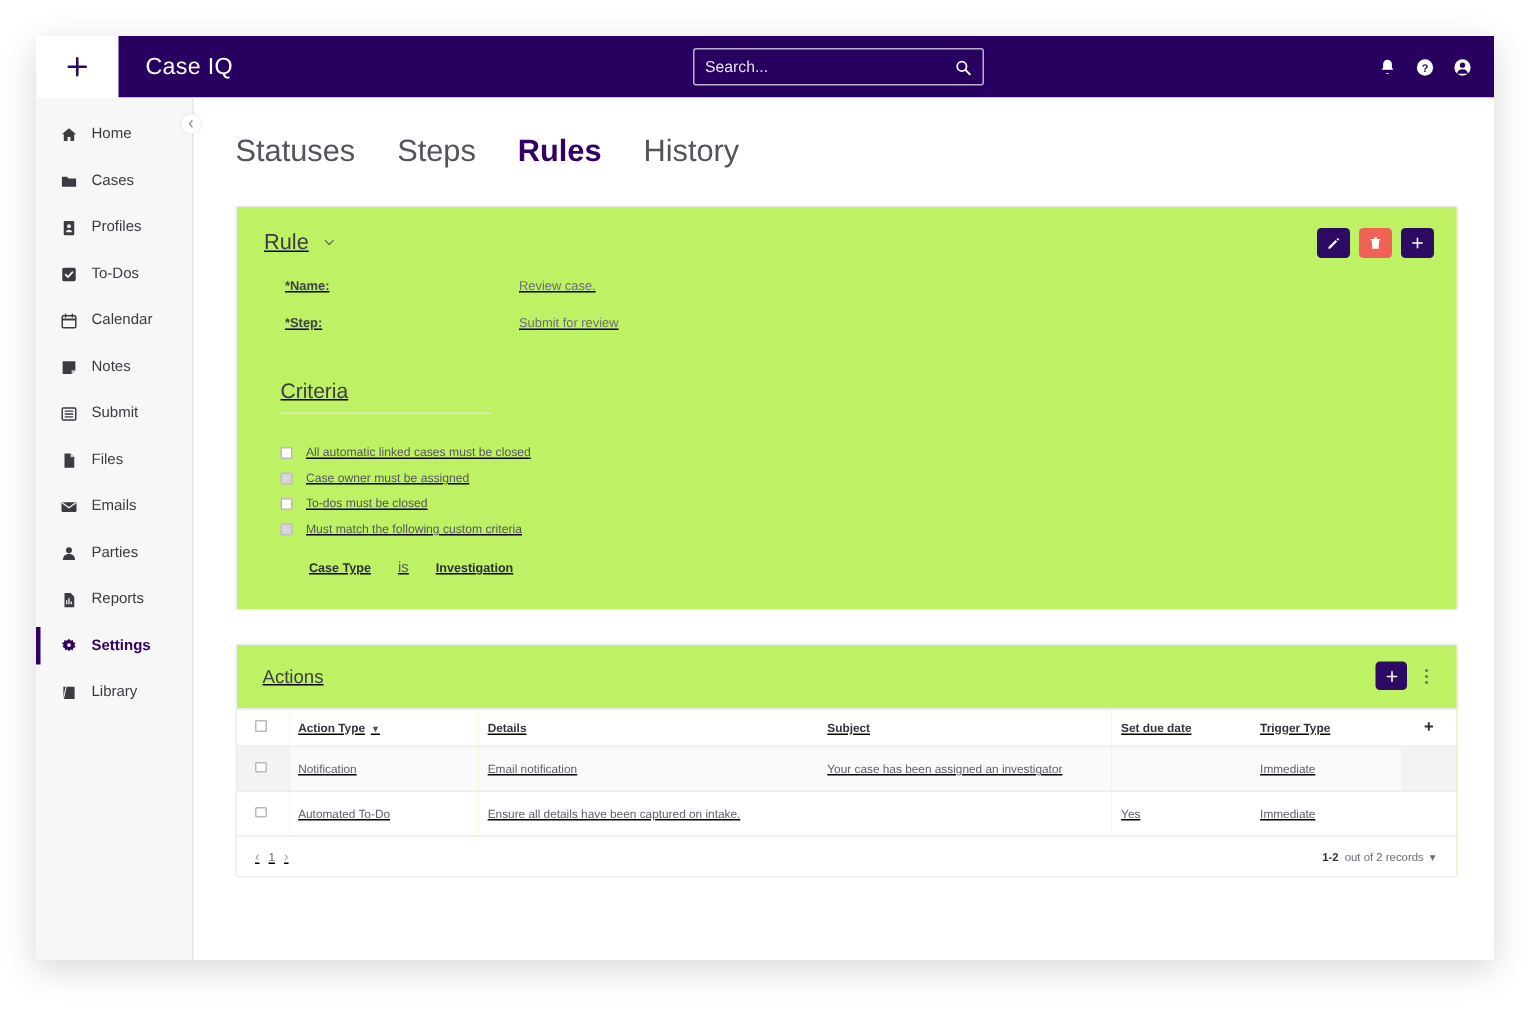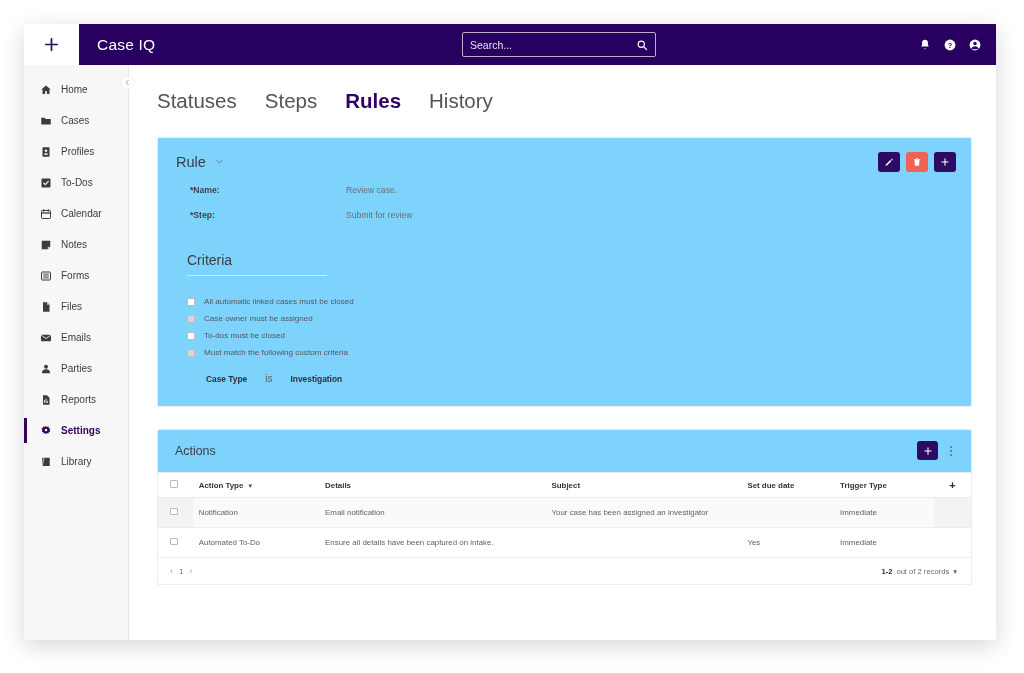--- a/index.html
+++ b/index.html
@@ -124,24 +124,25 @@
   .tabs { display: flex; align-items: baseline; gap: 28px; margin-bottom: 24px; }
   .tab {
     font-size: 20.5px;
     color: #53535c;
     cursor: pointer;
     font-weight: 400;
   }
   .tab.active { color: #330066; font-weight: bold; }
 
   .card {
-    background: #7dd3fc;
+    background: #bef264;
     border: 1px solid #ededef;
     border-radius: 2px;
     position: relative;
+    text-decoration: underline;
   }
 
   
   .rule-card { padding: 16px 18px 22px 18px; }
   .rule-head { display: flex; align-items: center; gap: 9px; }
   .rule-title { font-size: 14.5px; color: #3c3c44; }
   .chev-down { font-size: 9px; color: #70707a; cursor: pointer; }
   .rule-btns {
     position: absolute; right: 15px; top: 14px;
     display: flex; gap: 6px;
@@ -381,21 +382,21 @@
         <span>Notes</span>
       </div>
 
       <div class="nav-item">
         <span class="nicon">
           <svg viewBox="0 0 24 24" width="12" height="12">
             <rect x="3" y="4" width="18" height="16" rx="1.4" fill="none" stroke="#3b3b42" stroke-width="2"></rect>
             <path d="M7 8.2h10M7 12h10M7 15.8h10" stroke="#3b3b42" stroke-width="1.8" stroke-linecap="round"></path>
           </svg>
         </span>
-        <span>Forms</span>
+        <span>Submit</span>
       </div>
 
       <div class="nav-item">
         <span class="nicon">
           <svg viewBox="0 0 24 24" width="12" height="12">
             <path d="M6 2.5h8l5 5v14H6z" fill="#3b3b42"></path>
             <path d="M14 2.5v5h5z" fill="#c9c9cf"></path>
           </svg>
         </span>
         <span>Files</span>

